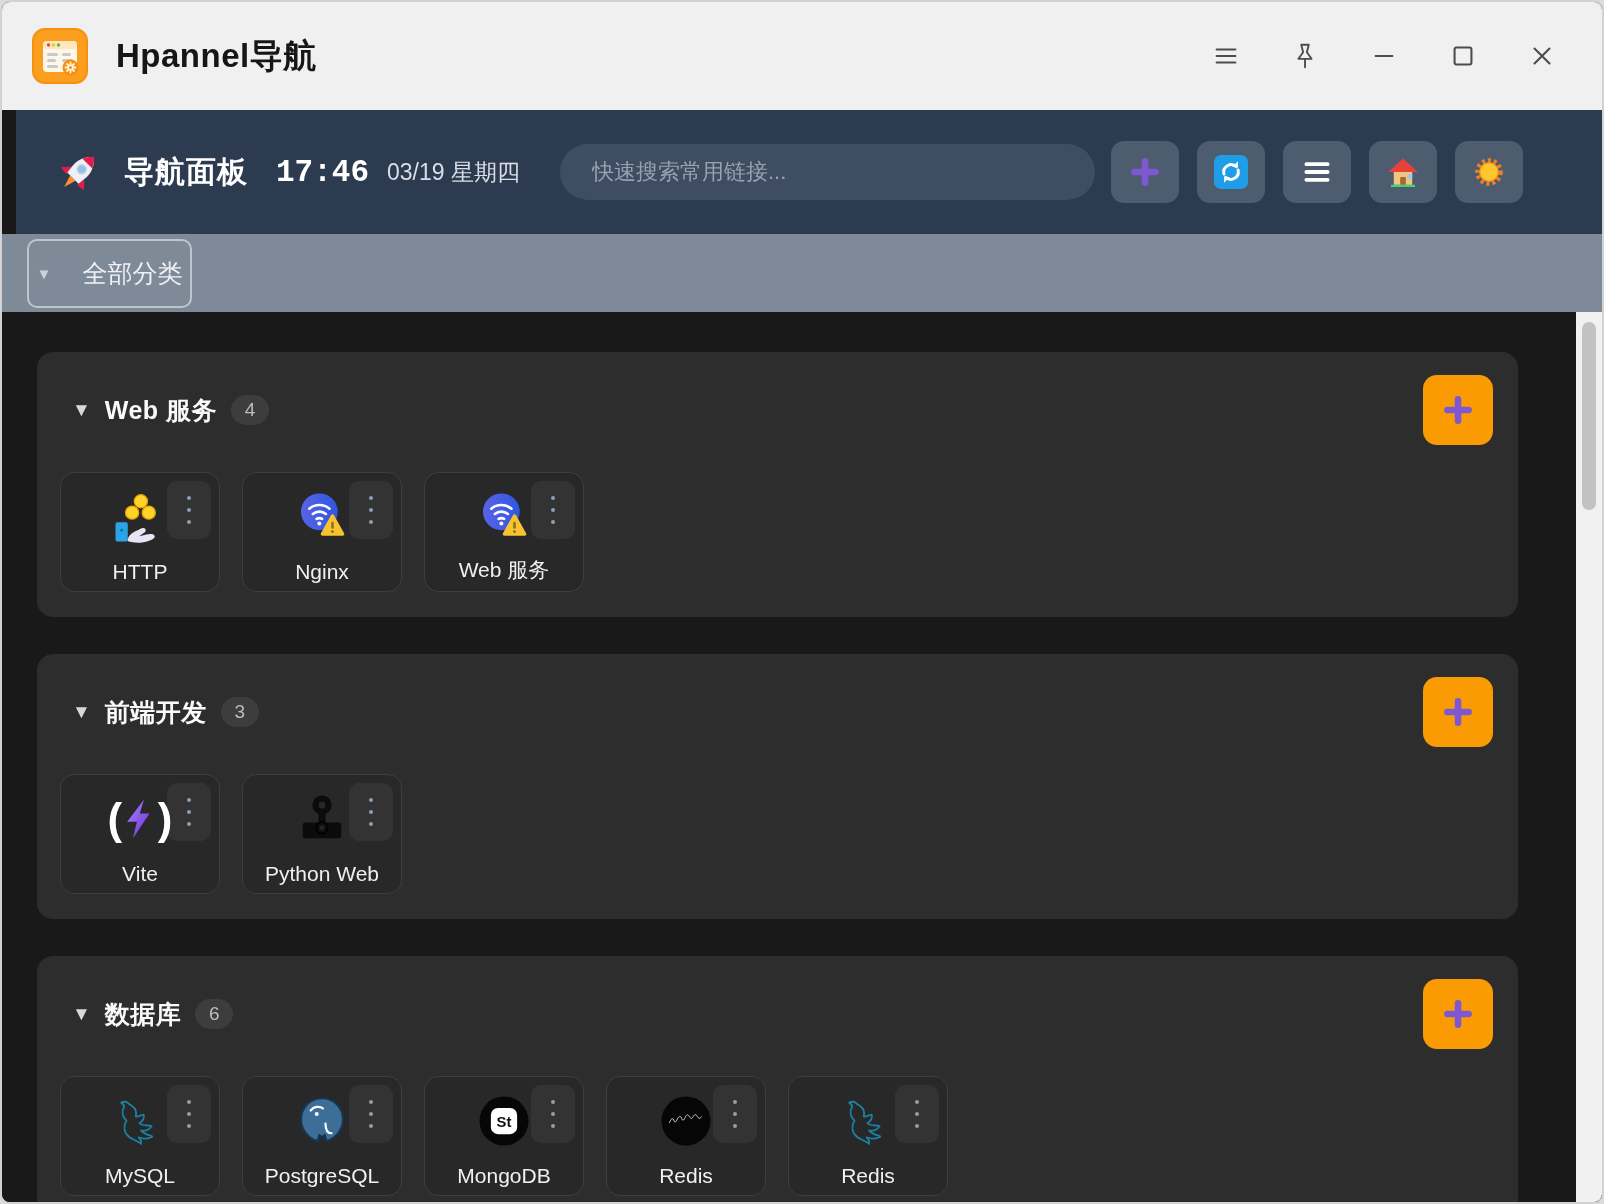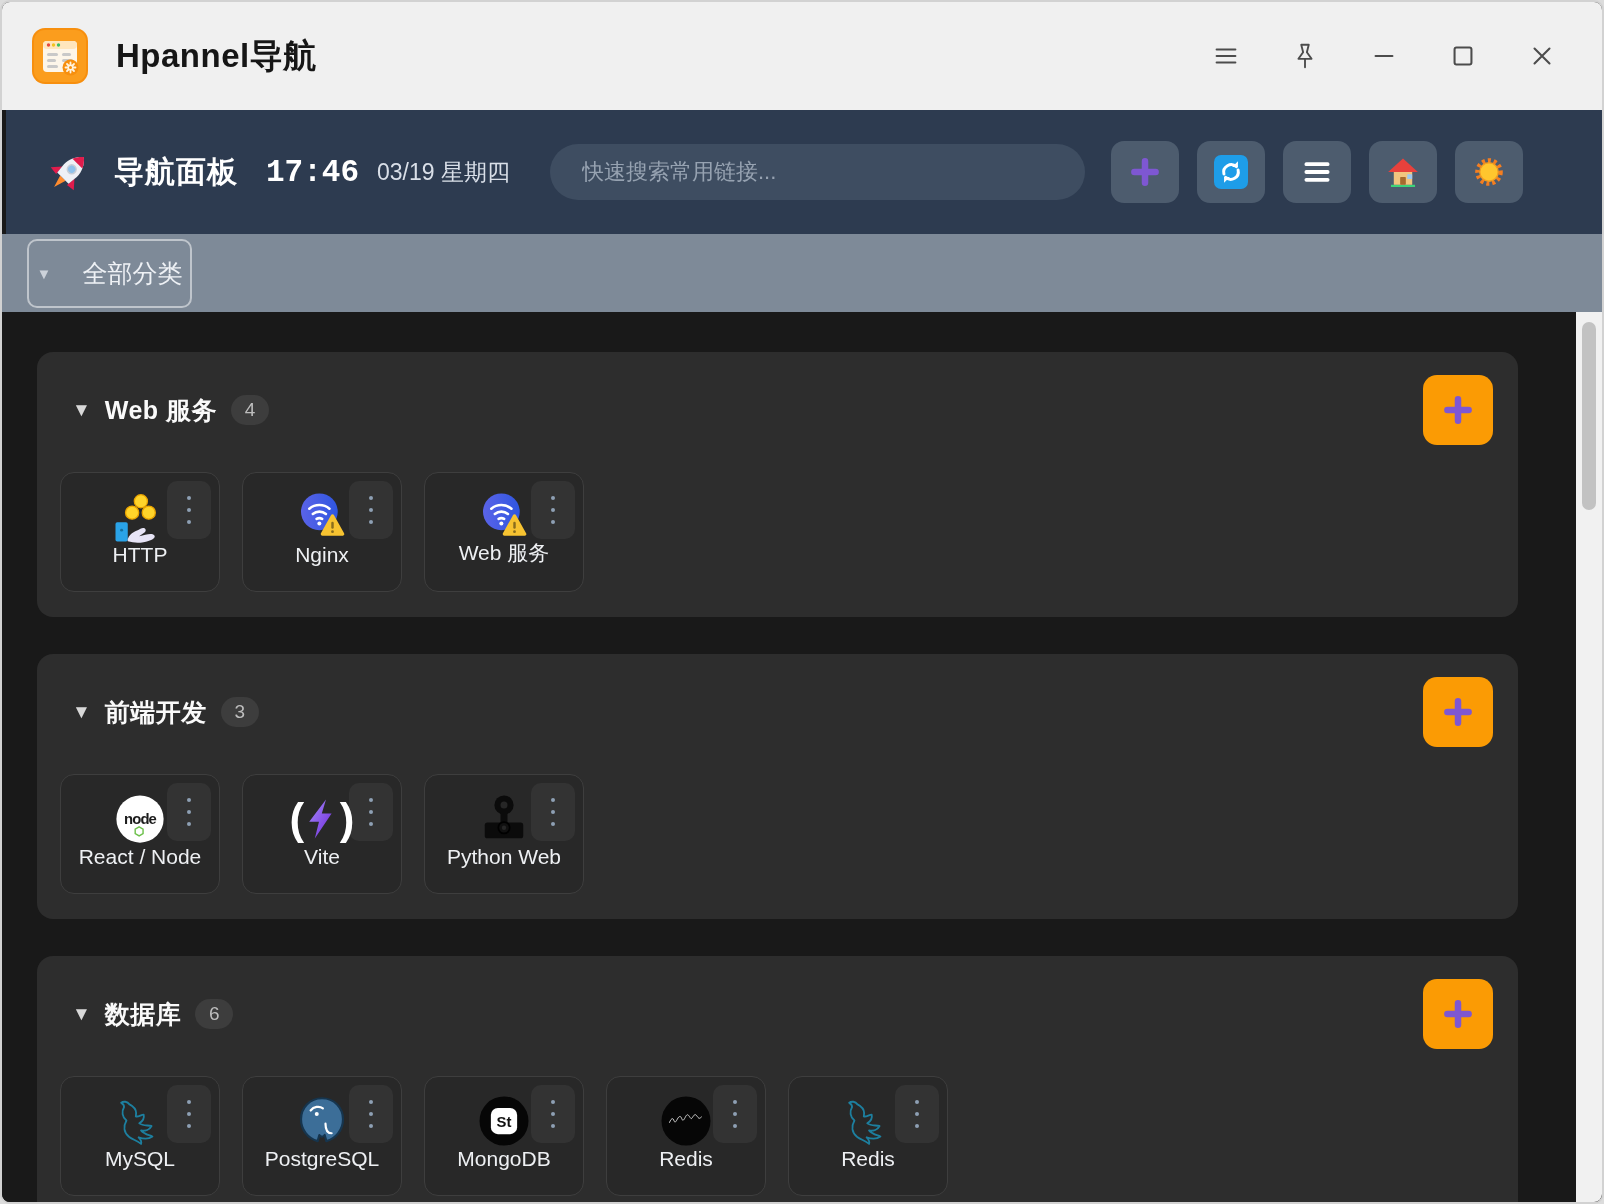--- a/index.html
+++ b/index.html
@@ -10,21 +10,21 @@
   .titlebar{position:absolute;top:0;left:0;right:0;height:108px;background:#f0f0f0;
     display:flex;align-items:center;padding:16px 26px;box-sizing:border-box;}
   .app-ico{width:56px;height:56px;margin-left:4px;}
   .app-title{font-size:33px;font-weight:600;color:#161616;margin-left:28px;letter-spacing:.5px;}
   .win-controls{margin-left:auto;display:flex;align-items:center;gap:47px;padding-right:18px;}
   .win-btn{background:none;border:none;padding:0;width:32px;height:32px;display:flex;
     align-items:center;justify-content:center;cursor:pointer;}
   .win-btn svg{width:30px;height:30px;}
 
   
-  .header{position:absolute;top:108px;left:4px;right:0;height:124px;background:#2d3b50;
+  .header{position:absolute;top:108px;left:14px;right:0;height:124px;background:#2d3b50;
     display:flex;align-items:center;padding:0 79px 0 40px;box-sizing:border-box;}
   .rocket{width:46px;height:46px;}
   .brand{font-size:30px;font-weight:700;color:#ffffff;margin-left:22px;letter-spacing:1px;}
   .clock{font-size:31px;font-weight:700;color:#ffffff;margin-left:28px;font-family:Liberation Mono, monospace;}
   .date{font-size:23px;font-weight:400;color:#d9dfe8;margin-left:18px;}
   .search{margin-left:40px;width:535px;height:56px;border-radius:28px;background:#3e4d61;
     display:flex;align-items:center;padding:0 30px;box-sizing:border-box;}
   .search input{background:transparent;border:none;outline:none;width:100%;
     font-size:22px;color:#dfe5ec;font-family:"Liberation Sans",sans-serif;}
   .search input::placeholder{color:#96a2b1;}
@@ -50,21 +50,21 @@
   .tri{color:#d8d8d8;font-size:19px;margin:0 14px 0 12px;cursor:pointer;}
   .sec-title{font-size:25px;font-weight:700;color:#fafafa;margin:0;letter-spacing:.5px;}
   .badge{min-width:30px;height:30px;border-radius:15px;background:#3d3d3d;color:#bdbdbd;
     font-size:19px;display:flex;align-items:center;justify-content:center;margin-left:14px;padding:0 4px;}
   .add-btn{position:absolute;top:23px;right:25px;width:70px;height:70px;border-radius:14px;
     background:#fb9b04;border:none;cursor:pointer;display:flex;align-items:center;justify-content:center;}
   .add-btn svg{width:34px;height:34px;}
   .cards{display:flex;gap:22px;}
   .card{position:relative;width:160px;height:120px;box-sizing:border-box;background:#282828;
     border:1px solid #3e3e3e;border-radius:14px;display:flex;flex-direction:column;
-    align-items:center;justify-content:flex-end;padding-bottom:24px;cursor:pointer;}
+    align-items:center;justify-content:flex-end;padding-bottom:7px;cursor:pointer;}
   .card-icon{position:absolute;top:12px;left:0;right:0;height:64px;
     display:flex;align-items:center;justify-content:center;}
   .card-icon svg{height:56px;width:auto;}
   .card-icon .paren{color:#ffffff;font-size:44px;font-weight:600;line-height:1;padding:0 1px;}
   .card-icon .bolt{height:42px!important;width:auto;}
   .card-label{font-size:21px;color:#eef0f3;white-space:nowrap;}
   .kebab{position:absolute;top:8px;right:8px;width:44px;height:58px;border-radius:10px;
     background:#333333;border:none;cursor:pointer;display:flex;flex-direction:column;
     align-items:center;justify-content:center;gap:8px;}
   .kebab i{width:4px;height:4px;border-radius:50%;background:#8ea0b4;}
@@ -298,35 +298,20 @@
       <span class="tri">▼</span>
       <h2 class="sec-title">前端开发</h2>
       <span class="badge">3</span>
     </div>
     <button class="add-btn">
       <svg viewBox="0 0 24 24">
               <path d="M12 4.5v15M4.5 12h15" fill="none" stroke="#7e57d2" stroke-width="4.6" stroke-linecap="round"></path>
             </svg>
     </button>
     <div class="cards">
-  <div class="card">
-    <button class="kebab">
-                <i></i>
-                <i></i>
-                <i></i>
-              </button>
-    <div class="card-icon">
-                <svg viewBox="0 0 64 64">
-                  <circle cx="32" cy="32" r="27" fill="#ffffff"></circle>
-                  <text x="32" y="37.5" font-size="17" font-weight="bold" fill="#1c1c1c" text-anchor="middle" letter-spacing="-1" font-family="Liberation Sans, sans-serif">node</text>
-                  <path d="M31 41l4.5 2.6v5.2L31 51.4l-4.5-2.6v-5.2z" fill="none" stroke="#6cc04a" stroke-width="1.6"></path>
-                </svg>
-              </div>
-    <div class="card-label">React / Node</div>
-  </div>
 
   <div class="card">
     <button class="kebab">
                 <i></i>
                 <i></i>
                 <i></i>
               </button>
     <div class="card-icon">
                 <span class="paren">(</span>
                 <svg class="bolt" viewBox="0 0 24 30">

